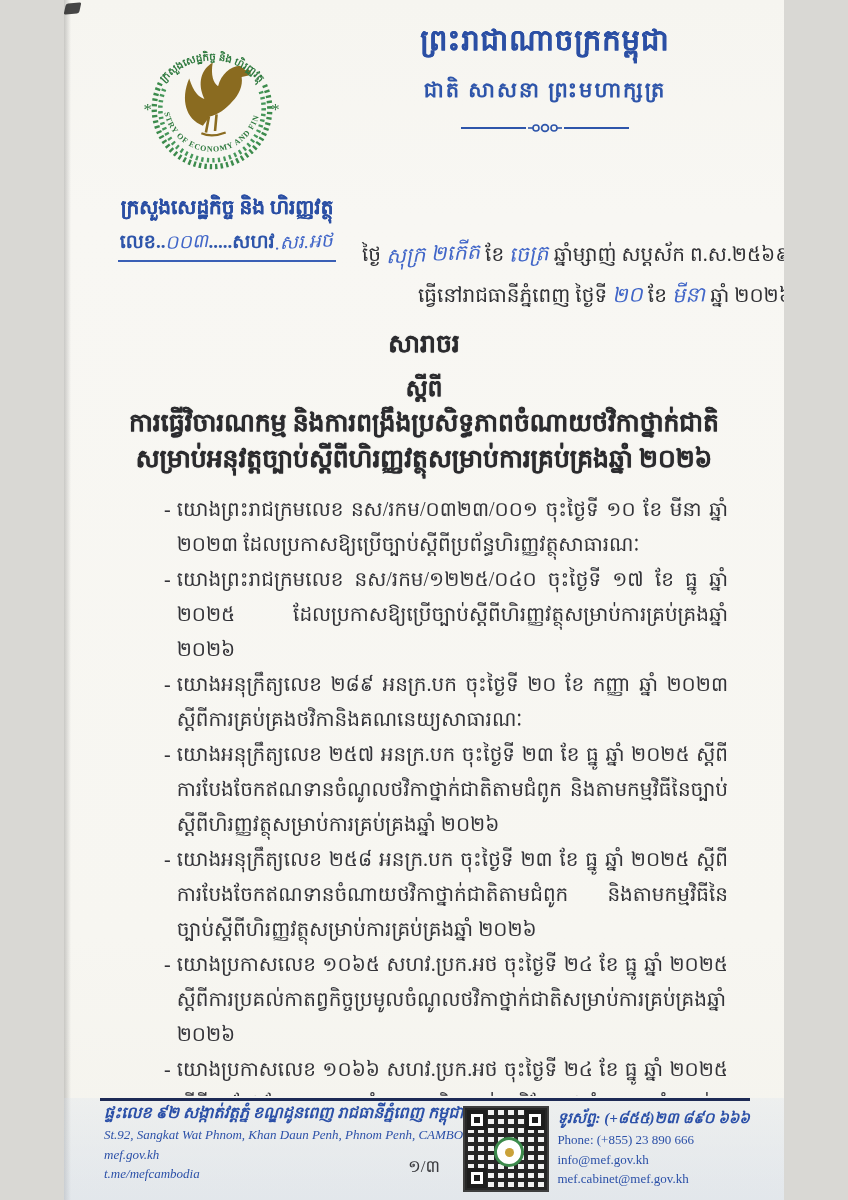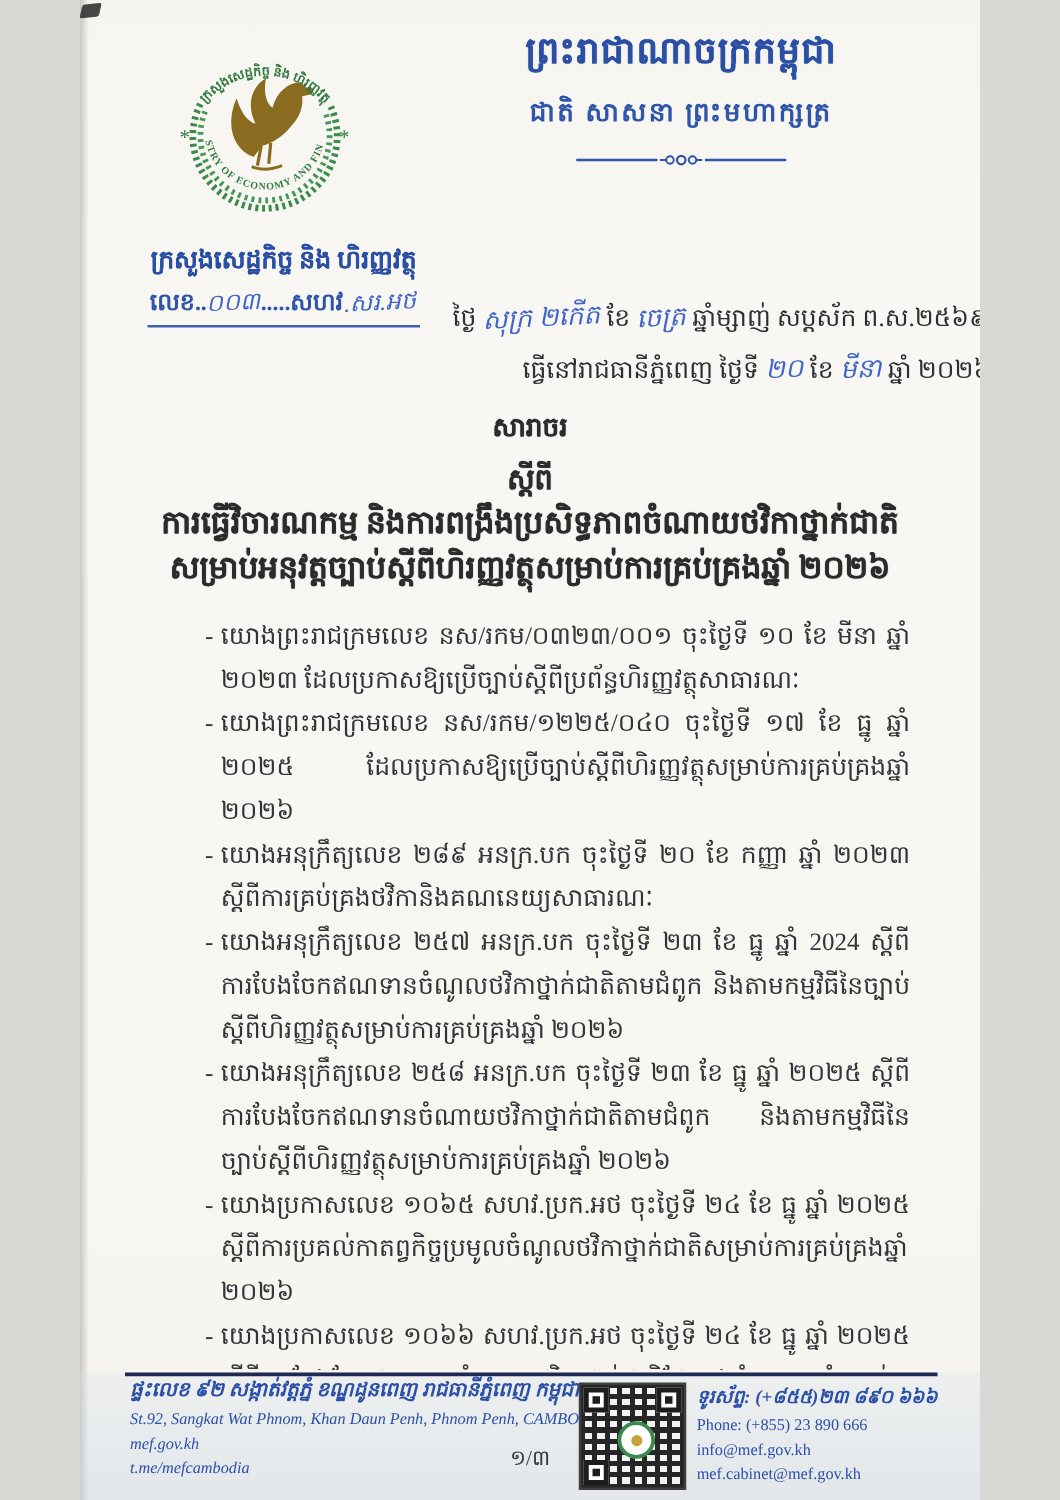--- a/index.html
+++ b/index.html
@@ -34,21 +34,21 @@
   .hand{color:#4166c8;font-style:italic;display:inline-block;transform:rotate(-3deg);
     font-weight:normal;}
 
   
   .dateline{position:absolute;left:298px;top:240px;width:520px;font-size:20px;color:#2f2f33;}
   .dateline .dl2{margin-top:10px;padding-left:56px;}
   .dateline .hand{font-size:21px;}
 
   
   .title-block{position:absolute;left:0;right:0;top:328px;text-align:center;color:#2b2b2e;}
-  .doc-type{font-size:21px;font-weight:bold;text-shadow:0 0 .7px #2b2b2e;}
+  .doc-type{font-size:25px;font-weight:bold;text-shadow:0 0 .7px #2b2b2e;}
   .regarding{font-size:23px;font-weight:bold;margin-top:10px;text-shadow:0 0 .7px #2b2b2e;}
   .title-line{font-size:25px;font-weight:bold;text-shadow:0 0 .7px #2b2b2e;}
 
   
   .body-list{position:absolute;left:100px;right:56px;top:492px;height:604px;overflow:hidden;}
   .item{display:flex;font-size:20px;line-height:35px;text-align:justify;color:#333338;}
   .item .dash{flex:0 0 auto;margin-right:6px;}
   .item .txt{flex:1 1 auto;}
 
   
@@ -168,21 +168,21 @@
     <div class="item">
       <span class="dash">-</span>
       <span class="txt">យោងព្រះរាជក្រមលេខ នស/រកម/១២២៥/០៤០ ចុះថ្ងៃទី ១៧ ខែ ធ្នូ ឆ្នាំ ២០២៥ ដែលប្រកាសឱ្យប្រើច្បាប់ស្តីពីហិរញ្ញវត្ថុសម្រាប់ការគ្រប់គ្រងឆ្នាំ ២០២៦</span>
     </div>
     <div class="item">
       <span class="dash">-</span>
       <span class="txt">យោងអនុក្រឹត្យលេខ ២៨៩ អនក្រ.បក ចុះថ្ងៃទី ២០ ខែ កញ្ញា ឆ្នាំ ២០២៣ ស្តីពីការគ្រប់គ្រងថវិកានិងគណនេយ្យសាធារណៈ</span>
     </div>
     <div class="item">
       <span class="dash">-</span>
-      <span class="txt">យោងអនុក្រឹត្យលេខ ២៥៧ អនក្រ.បក ចុះថ្ងៃទី ២៣ ខែ ធ្នូ ឆ្នាំ 2024 ស្តីពីការបែងចែកឥណទានចំណូលថវិកាថ្នាក់ជាតិតាមជំពូក និងតាមកម្មវិធីនៃច្បាប់ស្តីពីហិរញ្ញវត្ថុសម្រាប់ការគ្រប់គ្រងឆ្នាំ ២០២៦</span>
+      <span class="txt">យោងអនុក្រឹត្យលេខ ២៥៧ អនក្រ.បក ចុះថ្ងៃទី ២៣ ខែ ធ្នូ ឆ្នាំ ២០២៥ ស្តីពីការបែងចែកឥណទានចំណូលថវិកាថ្នាក់ជាតិតាមជំពូក និងតាមកម្មវិធីនៃច្បាប់ស្តីពីហិរញ្ញវត្ថុសម្រាប់ការគ្រប់គ្រងឆ្នាំ ២០២៦</span>
     </div>
     <div class="item">
       <span class="dash">-</span>
       <span class="txt">យោងអនុក្រឹត្យលេខ ២៥៨ អនក្រ.បក ចុះថ្ងៃទី ២៣ ខែ ធ្នូ ឆ្នាំ ២០២៥ ស្តីពីការបែងចែកឥណទានចំណាយថវិកាថ្នាក់ជាតិតាមជំពូក និងតាមកម្មវិធីនៃច្បាប់ស្តីពីហិរញ្ញវត្ថុសម្រាប់ការគ្រប់គ្រងឆ្នាំ ២០២៦</span>
     </div>
     <div class="item">
       <span class="dash">-</span>
       <span class="txt">យោងប្រកាសលេខ ១០៦៥ សហវ.ប្រក.អថ ចុះថ្ងៃទី ២៤ ខែ ធ្នូ ឆ្នាំ ២០២៥ ស្តីពីការប្រគល់កាតព្វកិច្ចប្រមូលចំណូលថវិកាថ្នាក់ជាតិសម្រាប់ការគ្រប់គ្រងឆ្នាំ ២០២៦</span>
     </div>
     <div class="item">

